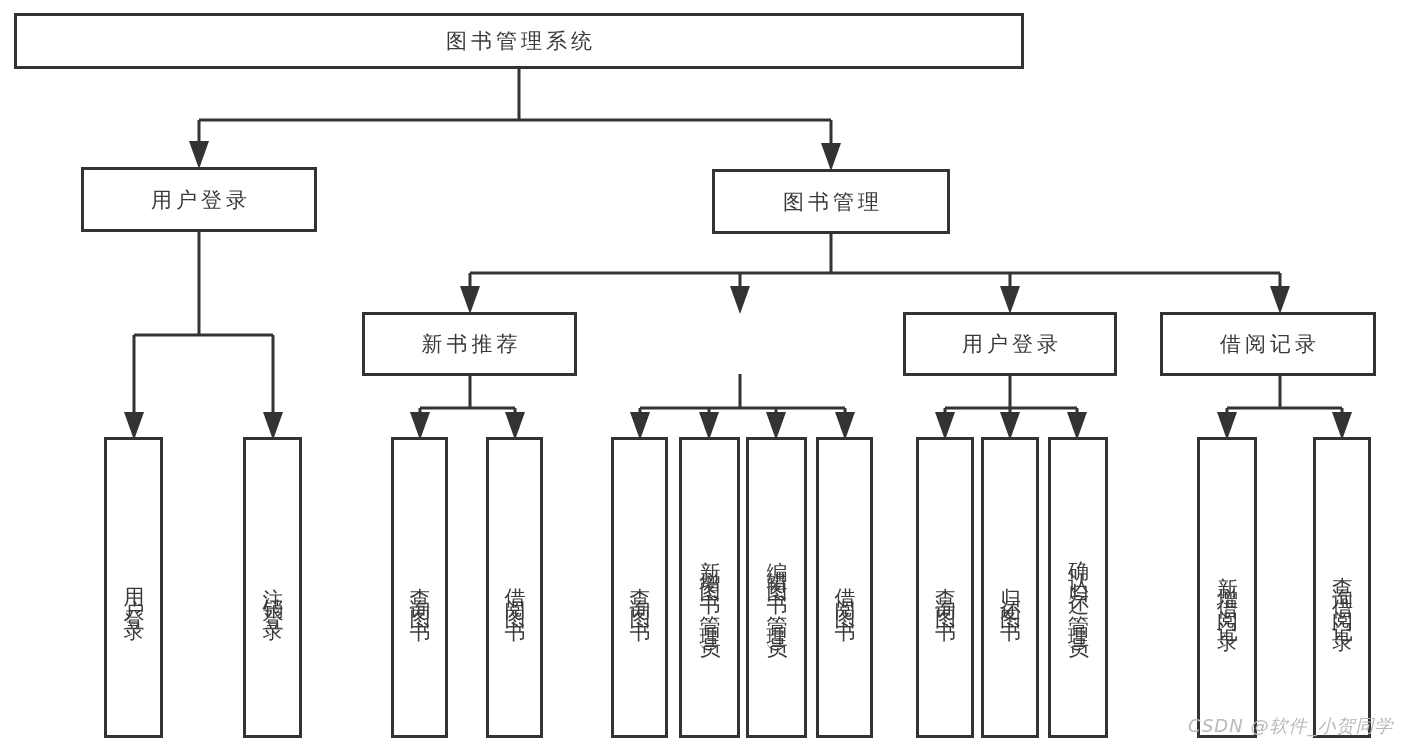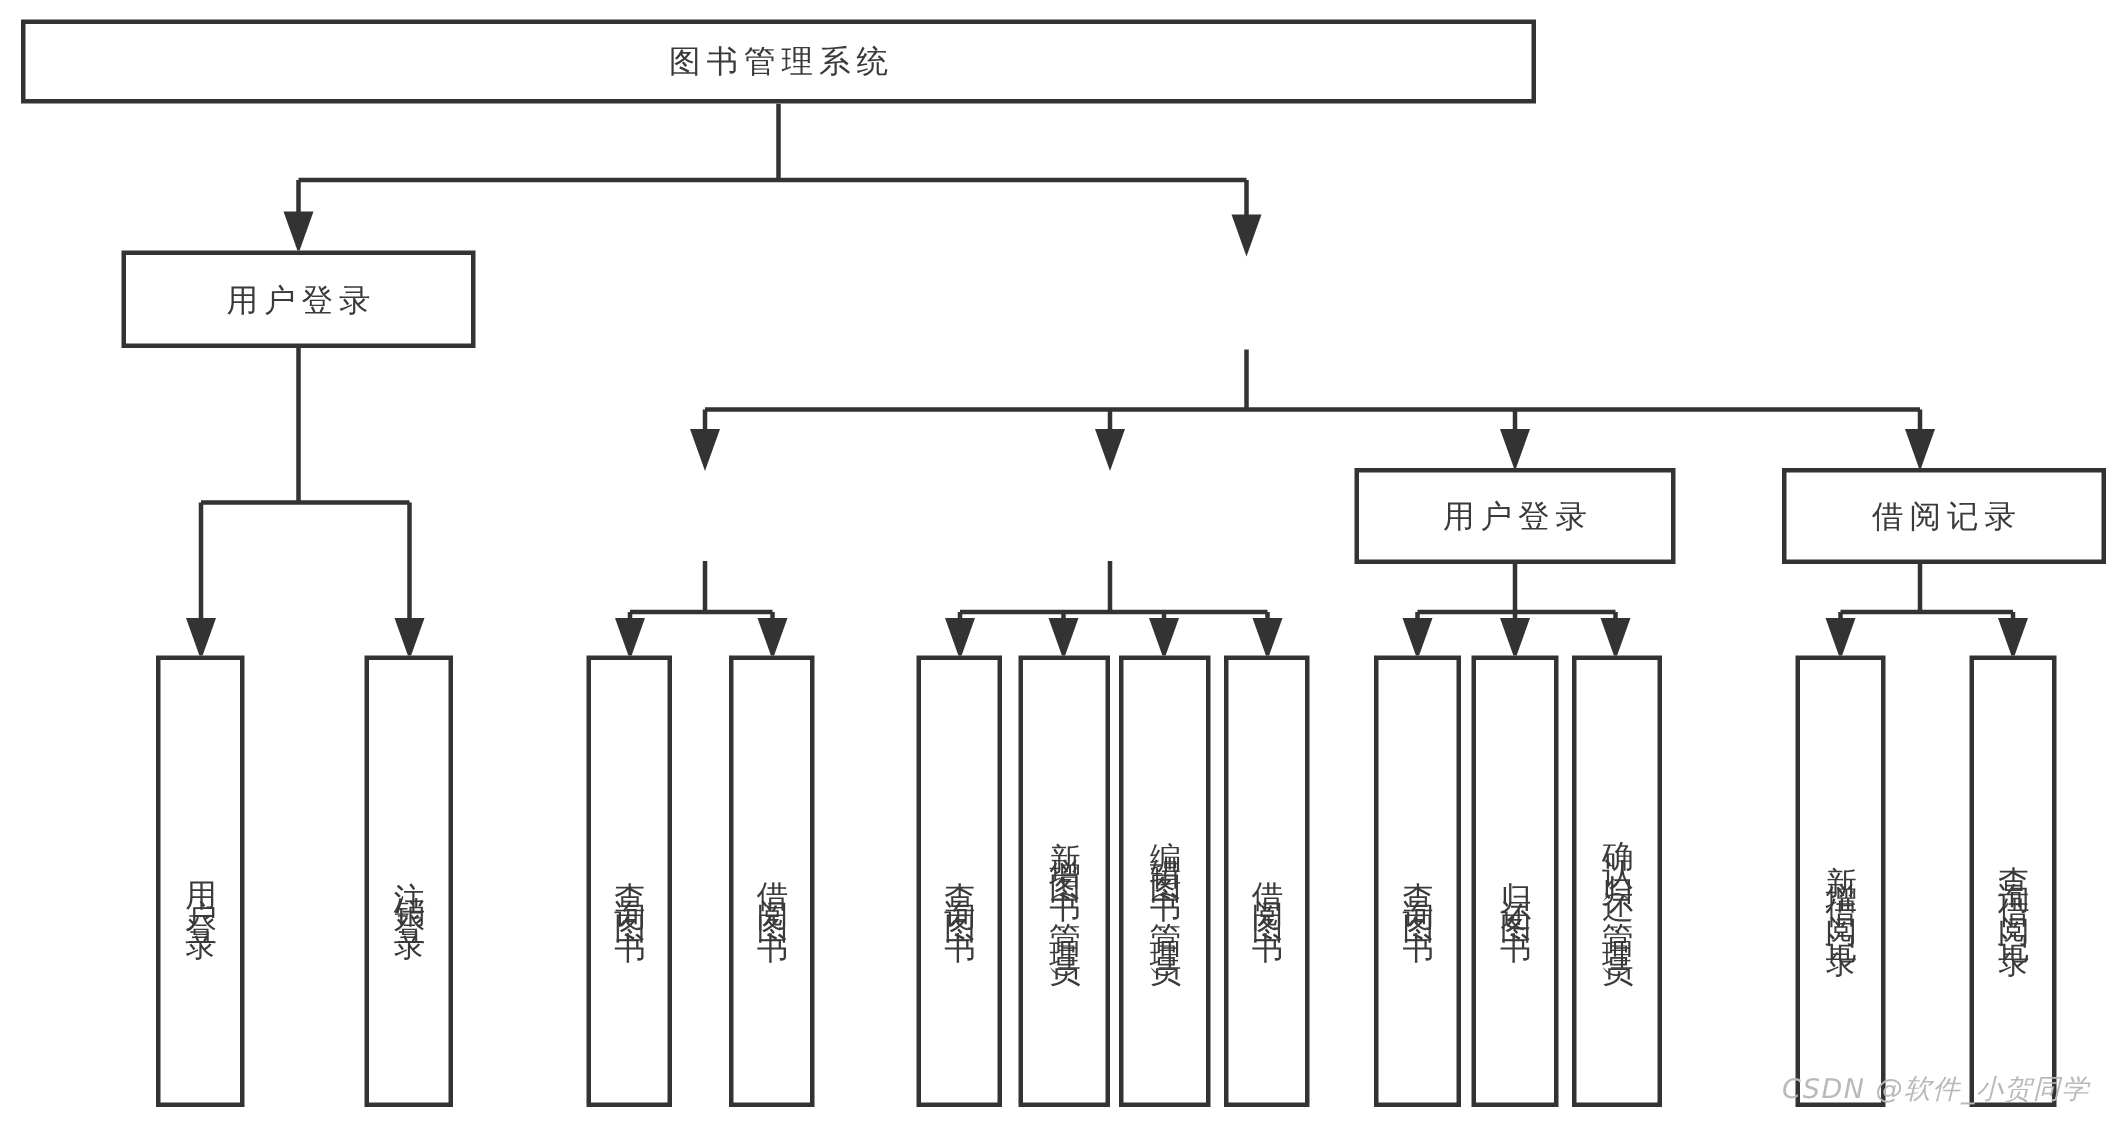--- a/index.html
+++ b/index.html
@@ -75,25 +75,31 @@
     </g>
   </svg>
 
   <div class="box h" style="left:14px;top:13px;width:1010px;height:56px">
     <span>图书管理系统</span>
   </div>
 
   <div class="box h" style="left:81px;top:167px;width:236px;height:65px">
     <span>用户登录</span>
   </div>
+  <div class="box h" style="left:712px;top:169px;width:238px;height:65px">
+    <span>图书管理</span>
+  </div>
 
+  <div class="box h" style="left:362px;top:312px;width:215px;height:64px">
+    <span>新书推荐</span>
+  </div>
   <div class="box h" style="left:903px;top:312px;width:214px;height:64px">
     <span>用户登录</span>
   </div>
-  <div class="box h" style="left:1188px;top:312px;width:216px;height:64px">
+  <div class="box h" style="left:1160px;top:312px;width:216px;height:64px">
     <span>借阅记录</span>
   </div>
 
   <div class="box v" style="left:104px;width:59px">
     <span class="vtext">用户登录</span>
   </div>
   <div class="box v" style="left:243px;width:59px">
     <span class="vtext">注销登录</span>
   </div>
   <div class="box v" style="left:391px;width:57px">

